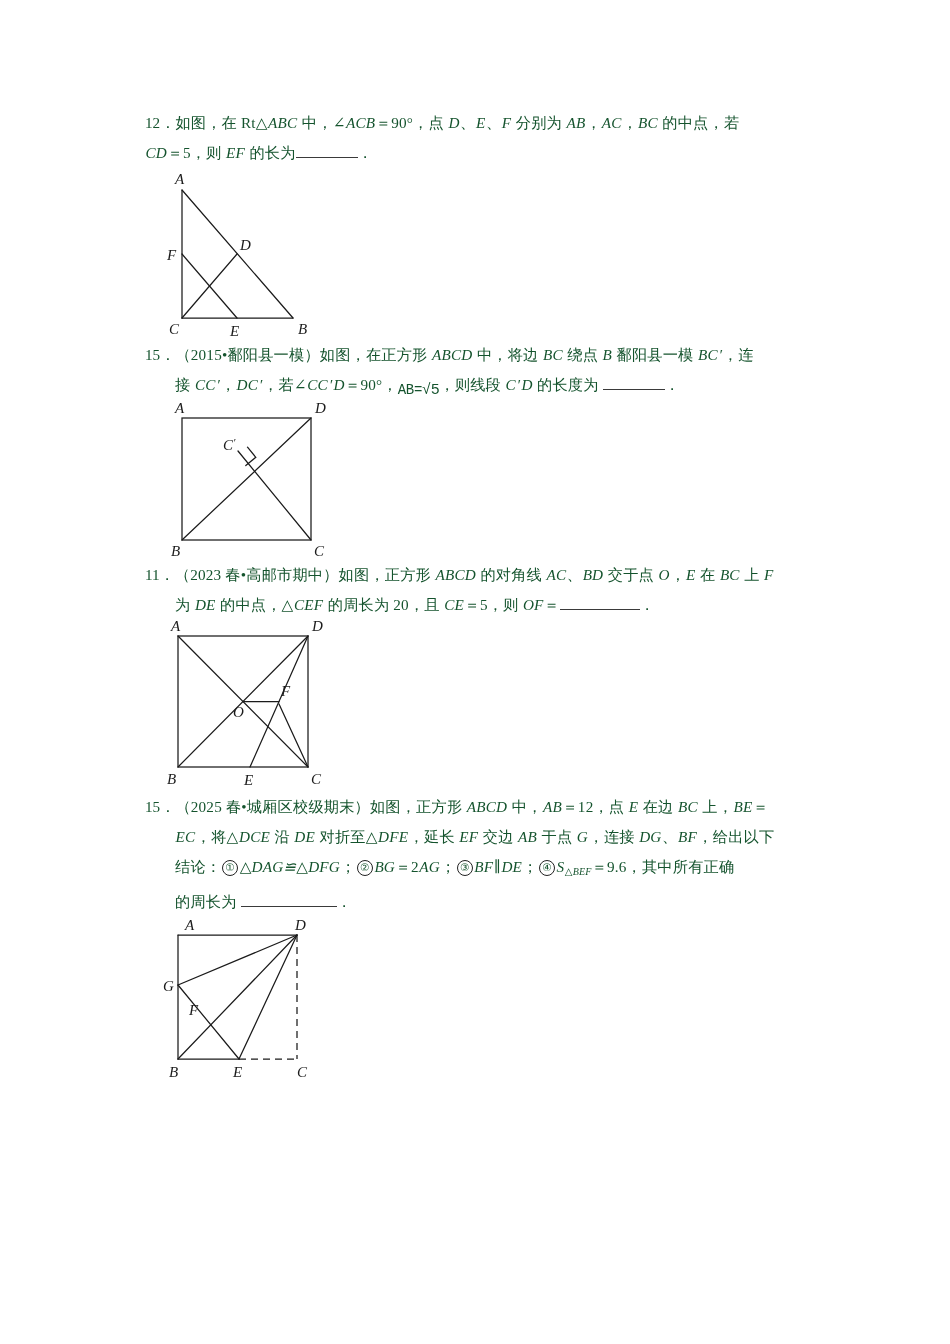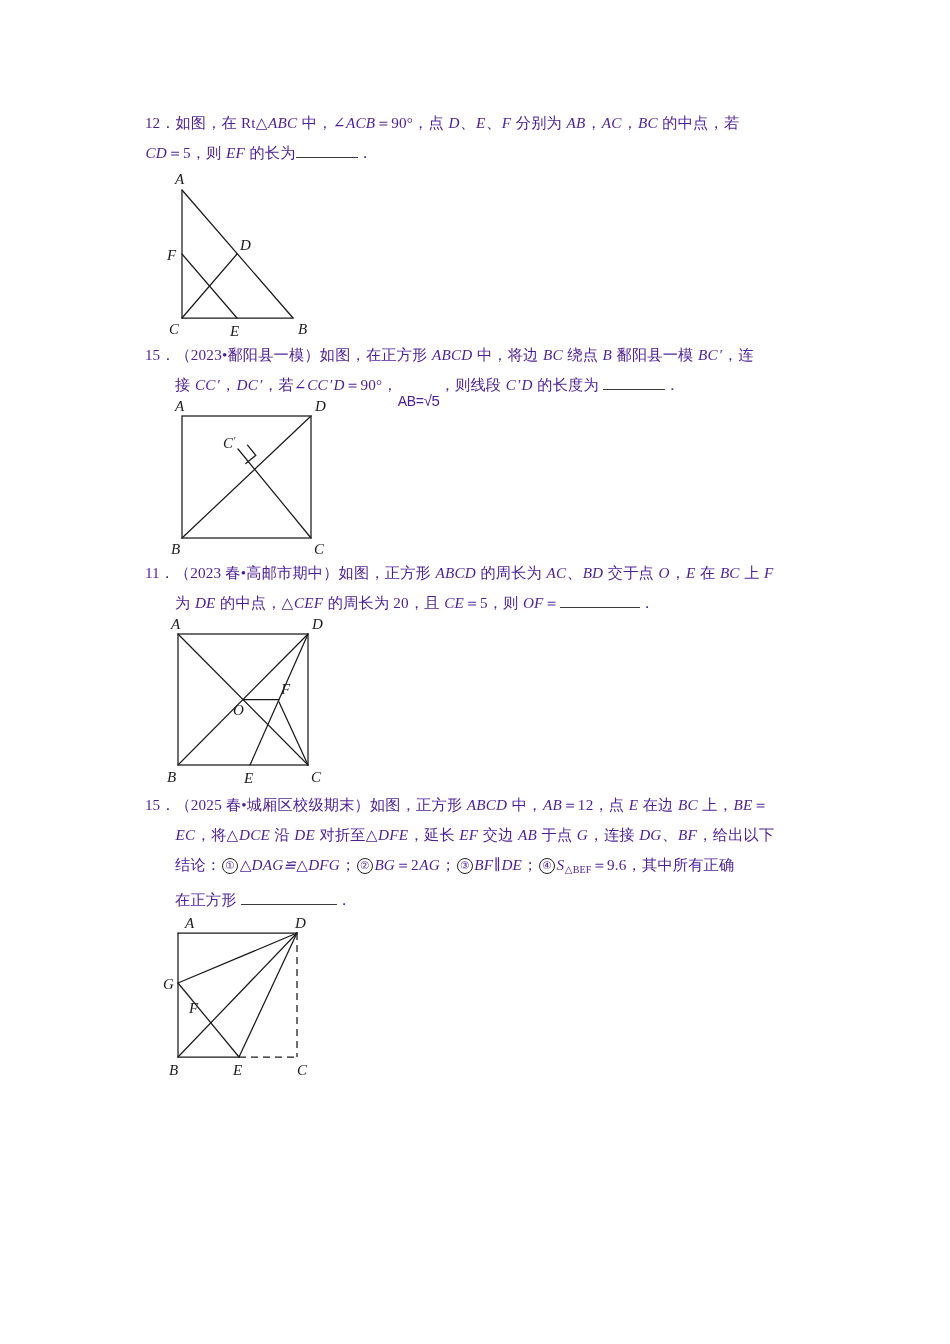--- a/index.html
+++ b/index.html
@@ -27,21 +27,21 @@
     left: 145px;
     top: 108px;
     width: 675px;
   }
   .qblock { margin-bottom: 0; }
   .qtext {
     font-size: 15.2px;
     line-height: 30px;
     text-align: justify;
     letter-spacing: 0.2px;
-    color: #4c1d95;
+    color: #14532d;
   }
   .qtext .num { letter-spacing: 0; }
   .ital {
     font-style: italic;
     font-family: "Liberation Serif", "DejaVu Serif", serif;
     padding: 0 0.5px;
   }
   .indent { display: inline-block; width: 30px; }
   .blank-s {
     display: inline-block;
@@ -59,24 +59,24 @@
   }
   .blank-l {
     display: inline-block;
     width: 96px;
     border-bottom: 1px solid #3a3a3a;
     height: 13px;
     vertical-align: baseline;
   }
   .eqimg {
     display: inline-block;
-    font-family: Liberation Sans, sans-serif;
+    font-family: Liberation Mono, monospace;
     font-size: 14px;
     position: relative;
-    top: 16px;
+    top: 4px;
     letter-spacing: -0.3px;
   }
   .eqimg .rad {
     font-size: 15px;
   }
   .circnum {
     display: inline-block;
     width: 14px;
     height: 14px;
     line-height: 13px;
@@ -85,20 +85,21 @@
     text-align: center;
     font-size: 10.5px;
     font-style: normal;
     vertical-align: 1px;
     margin: 0 1px;
     font-family: "Liberation Sans", sans-serif;
   }
   .sub {
     font-size: 10px;
     vertical-align: -3px;
+    font-style: italic;
   }
   .figwrap {
     position: relative;
     width: 100%;
   }
   .fig {
     display: block;
   }
   svg text {
     font-family: "Liberation Serif", "DejaVu Serif", serif;
@@ -135,21 +136,21 @@
         <text x="95" y="82">D</text>
         <text x="24" y="166">C</text>
         <text x="85" y="168">E</text>
         <text x="153" y="166">B</text>
       </svg>
     </div>
   </div>
 
   <div class="qblock">
     <div class="qtext">
-      <span class="num">15．</span><span>（2023•鄱阳县一模）如图，在正方形 </span><span class="ital">ABCD</span><span> 中，将边 </span><span class="ital">BC</span><span> 绕点 </span><span class="ital">B</span><span> 鄱阳县一模 </span><span class="ital">BC</span><span class="ital">′</span><span>，连</span><br>
+      <span class="num">15．</span><span>（2015•鄱阳县一模）如图，在正方形 </span><span class="ital">ABCD</span><span> 中，将边 </span><span class="ital">BC</span><span> 绕点 </span><span class="ital">B</span><span> 鄱阳县一模 </span><span class="ital">BC</span><span class="ital">′</span><span>，连</span><br>
       <span class="indent"></span><span>接 </span><span class="ital">CC</span><span class="ital">′</span><span>，</span><span class="ital">DC</span><span class="ital">′</span><span>，若∠</span><span class="ital">CC</span><span class="ital">′</span><span class="ital">D</span><span>＝90°，</span><span class="eqimg"><span>AB=</span><span class="rad">√5</span></span><span>，则线段 </span><span class="ital">C</span><span class="ital">′</span><span class="ital">D</span><span> 的长度为 </span><span class="blank-s"></span><span>．</span>
     </div>
 
     <div class="figwrap">
       <svg class="fig" width="240" height="158" viewBox="0 0 240 158">
 
         <g stroke="#1b1b1b" stroke-width="1.25" fill="none" stroke-linecap="round">
           <rect x="37" y="16" width="129" height="122"></rect>
           <path d="M37,138 L166,16"></path>
           <path d="M93,49 L166,138"></path>
@@ -159,21 +160,21 @@
         <text x="170" y="11">D</text>
         <text x="78" y="48"><tspan>C</tspan><tspan class="prime" dy="-4">′</tspan></text>
         <text x="26" y="154">B</text>
         <text x="169" y="154">C</text>
       </svg>
     </div>
   </div>
 
   <div class="qblock">
     <div class="qtext">
-      <span class="num">11．</span><span>（2023 春•高邮市期中）如图，正方形 </span><span class="ital">ABCD</span><span> 的周长为 </span><span class="ital">AC</span><span>、</span><span class="ital">BD</span><span> 交于点 </span><span class="ital">O</span><span>，</span><span class="ital">E</span><span> 在 </span><span class="ital">BC</span><span> 上 </span><span class="ital">F</span><br>
+      <span class="num">11．</span><span>（2023 春•高邮市期中）如图，正方形 </span><span class="ital">ABCD</span><span> 的对角线 </span><span class="ital">AC</span><span>、</span><span class="ital">BD</span><span> 交于点 </span><span class="ital">O</span><span>，</span><span class="ital">E</span><span> 在 </span><span class="ital">BC</span><span> 上 </span><span class="ital">F</span><br>
       <span class="indent"></span><span>为 </span><span class="ital">DE</span><span> 的中点，△</span><span class="ital">CEF</span><span> 的周长为 20，且 </span><span class="ital">CE</span><span>＝5，则 </span><span class="ital">OF</span><span>＝</span><span class="blank-m"></span><span>．</span>
     </div>
 
     <div class="figwrap">
       <svg class="fig" width="240" height="172" viewBox="0 0 240 172">
 
         <g stroke="#1b1b1b" stroke-width="1.25" fill="none" stroke-linecap="round">
           <rect x="33" y="16" width="130" height="131"></rect>
           <path d="M33,16 L163,147"></path>
           <path d="M33,147 L163,16"></path>
@@ -190,21 +191,21 @@
         <text x="166" y="164">C</text>
       </svg>
     </div>
   </div>
 
   <div class="qblock">
     <div class="qtext">
       <span class="num">15．</span><span>（2025 春•城厢区校级期末）如图，正方形 </span><span class="ital">ABCD</span><span> 中，</span><span class="ital">AB</span><span>＝12，点 </span><span class="ital">E</span><span> 在边 </span><span class="ital">BC</span><span> 上，</span><span class="ital">BE</span><span>＝</span><br>
       <span class="indent"></span><span class="ital">EC</span><span>，将△</span><span class="ital">DCE</span><span> 沿 </span><span class="ital">DE</span><span> 对折至△</span><span class="ital">DFE</span><span>，延长 </span><span class="ital">EF</span><span> 交边 </span><span class="ital">AB</span><span> 于点 </span><span class="ital">G</span><span>，连接 </span><span class="ital">DG</span><span>、</span><span class="ital">BF</span><span>，给出以下</span><br>
       <span class="indent"></span><span>结论：</span><span class="circnum">①</span><span class="ital">△DAG≌△DFG</span><span>；</span><span class="circnum">②</span><span class="ital">BG</span><span>＝2</span><span class="ital">AG</span><span>；</span><span class="circnum">③</span><span class="ital">BF</span><span>∥</span><span class="ital">DE</span><span>；</span><span class="circnum">④</span><span class="ital">S</span><span class="sub">△BEF</span><span>＝9.6，其中所有正确</span><br>
-      <span class="indent"></span><span>在正方形 </span><span class="blank-l"></span><span>．</span>
+      <span class="indent"></span><span>的周长为 </span><span class="blank-l"></span><span>．</span>
     </div>
 
     <div class="figwrap">
       <svg class="fig" width="240" height="168" viewBox="0 0 240 168">
 
         <g stroke="#1b1b1b" stroke-width="1.25" fill="none" stroke-linecap="round">
           <path d="M33,18 L152,18"></path>
           <path d="M33,18 L33,142"></path>
           <path d="M33,142 L94,142"></path>
           <path d="M33,68 L152,18"></path>

